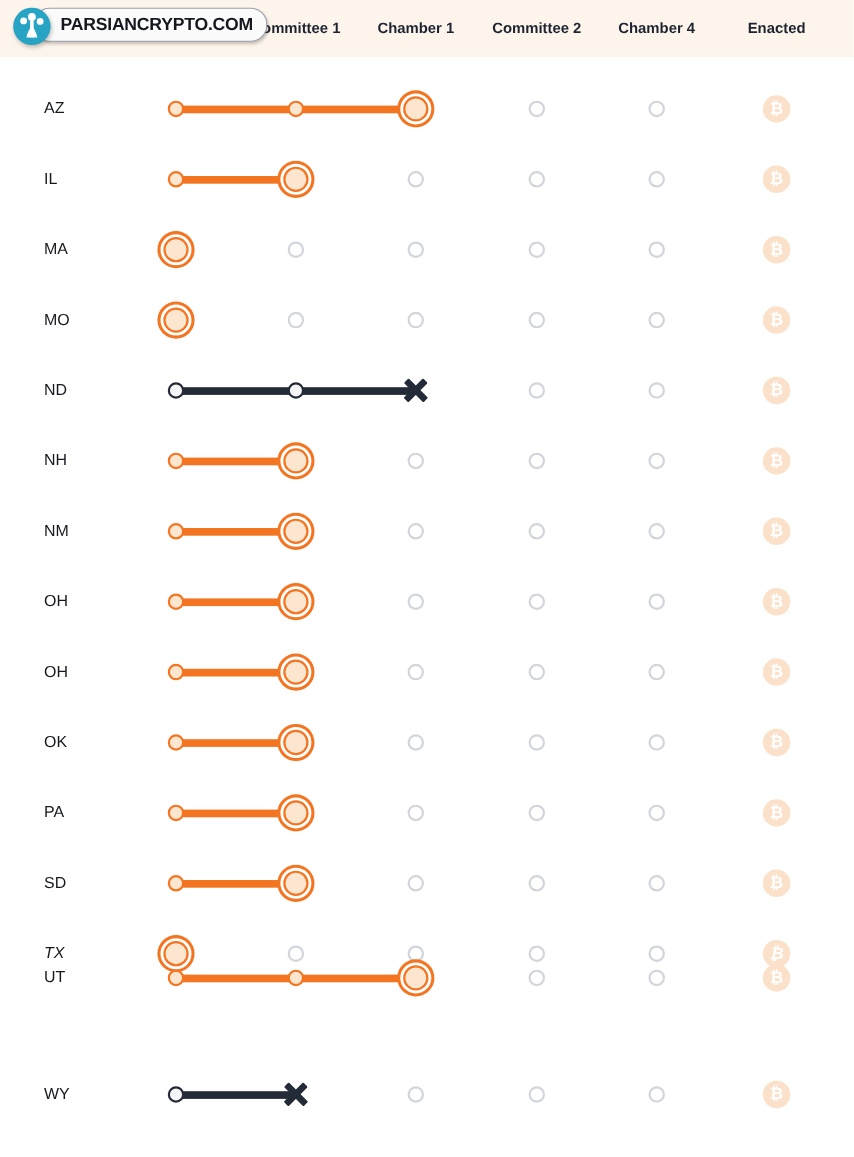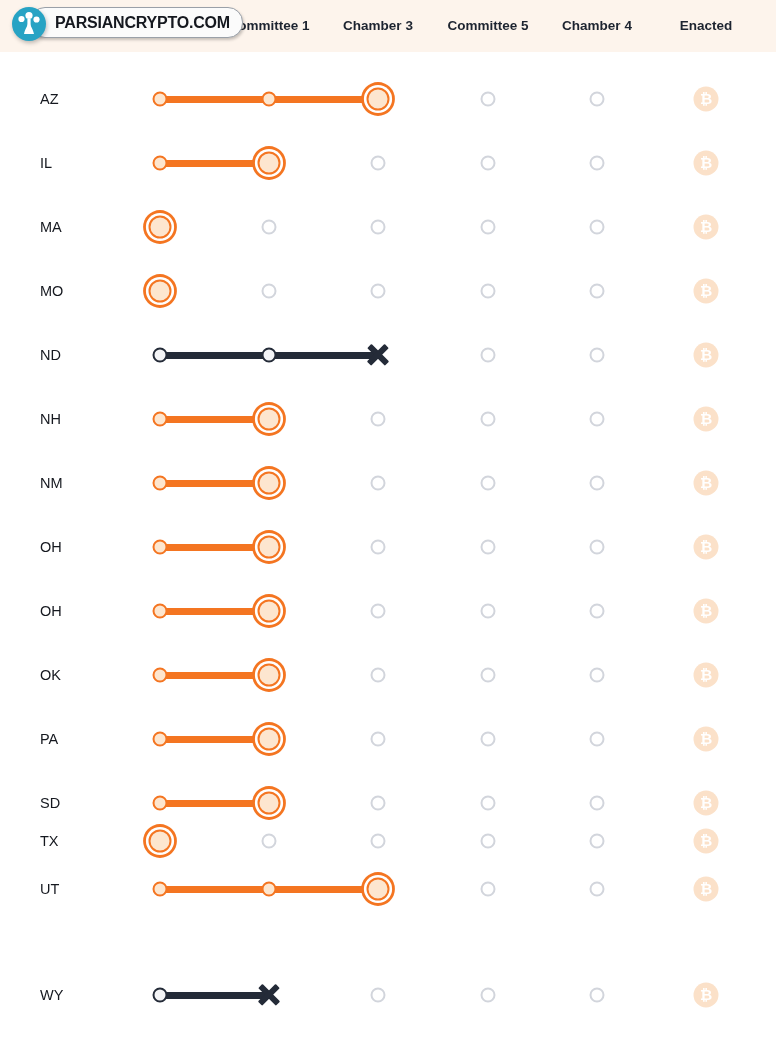--- a/index.html
+++ b/index.html
@@ -194,22 +194,22 @@
     box-shadow: 1px 2px 4px rgba(0,0,0,0.25);
   }
 </style>
 </head>
 <body>
 
 <div class="header-band"></div>
 <div id="header-cells">
     <div class="header-cell" style="left: 160px;">Introduced</div>
     <div class="header-cell" style="left: 269px;">Committee 1</div>
-    <div class="header-cell" style="left: 378px;">Chamber 3</div>
-    <div class="header-cell" style="left: 488px;">Committee 5</div>
+    <div class="header-cell" style="left: 378px;">Chamber 1</div>
+    <div class="header-cell" style="left: 488px;">Committee 2</div>
     <div class="header-cell" style="left: 597px;">Chamber 4</div>
     <div class="header-cell" style="left: 706px; text-align: center;">Enacted</div>
   </div>
 
 <div class="chart-body" id="chart-body">
     <div class="row" style="top: 15px;">
       <div class="row-label">AZ</div>
       <div class="bar orange" style="left: 160px; width: 218px;"></div>
       <div class="marker step" style="left: 160px;"></div>
       <div class="marker step" style="left: 269px;"></div>
@@ -319,21 +319,21 @@
     <div class="row" style="top: 719px;">
       <div class="row-label">SD</div>
       <div class="bar orange" style="left: 160px; width: 109px;"></div>
       <div class="marker step" style="left: 160px;"></div>
       <div class="marker terminal" style="left: 269px;"></div>
       <div class="marker empty" style="left: 378px;"></div>
       <div class="marker empty" style="left: 488px;"></div>
       <div class="marker empty" style="left: 597px;"></div>
       <div class="marker btc" style="left: 706px;">₿</div>
     </div>
-    <div class="row" style="top: 757px;">
+    <div class="row" style="top: 783px; font-style: italic;">
       <div class="row-label">TX</div>
       <div class="marker terminal" style="left: 160px;"></div>
       <div class="marker empty" style="left: 269px;"></div>
       <div class="marker empty" style="left: 378px;"></div>
       <div class="marker empty" style="left: 488px;"></div>
       <div class="marker empty" style="left: 597px;"></div>
       <div class="marker btc" style="left: 706px;">₿</div>
     </div>
     <div class="row" style="top: 805px;">
       <div class="row-label">UT</div>

